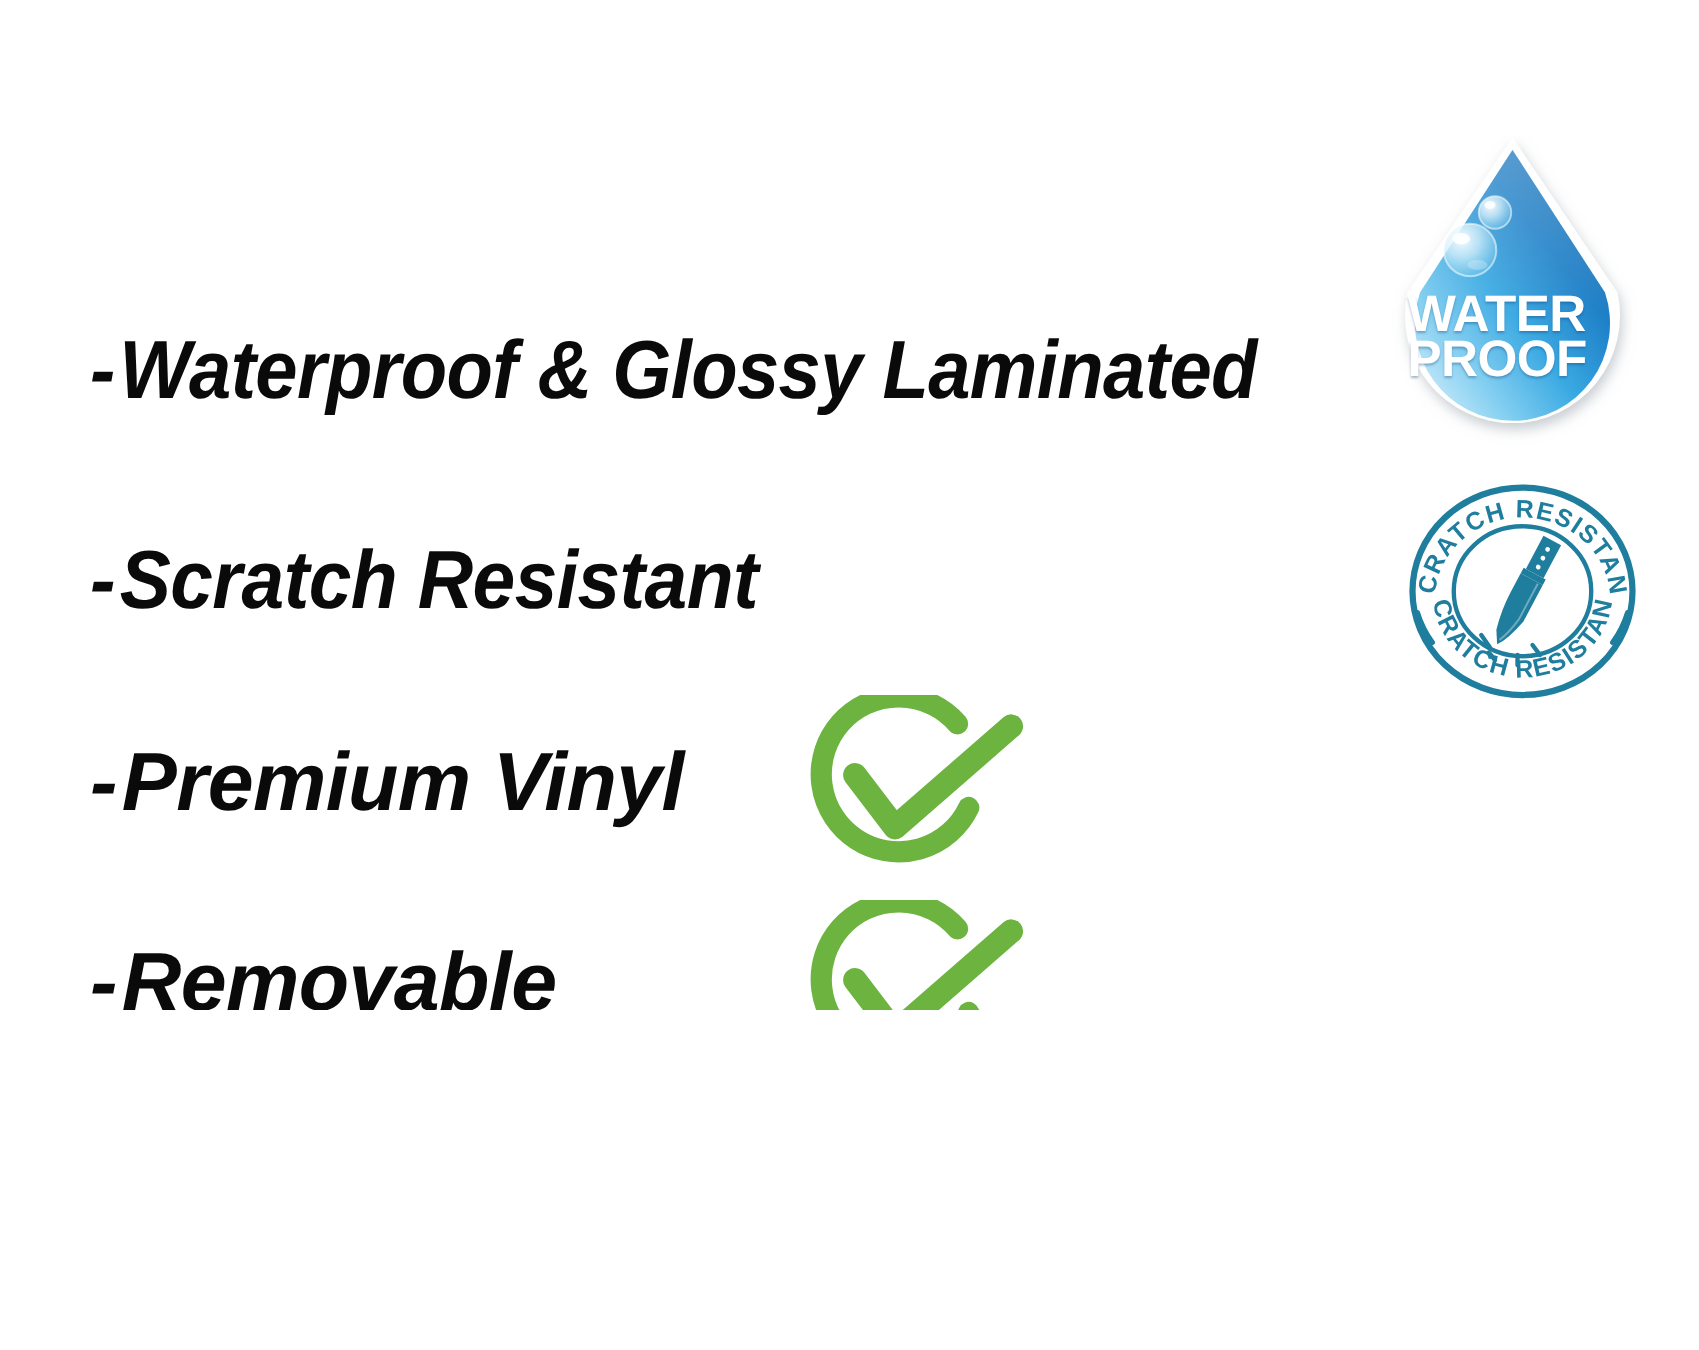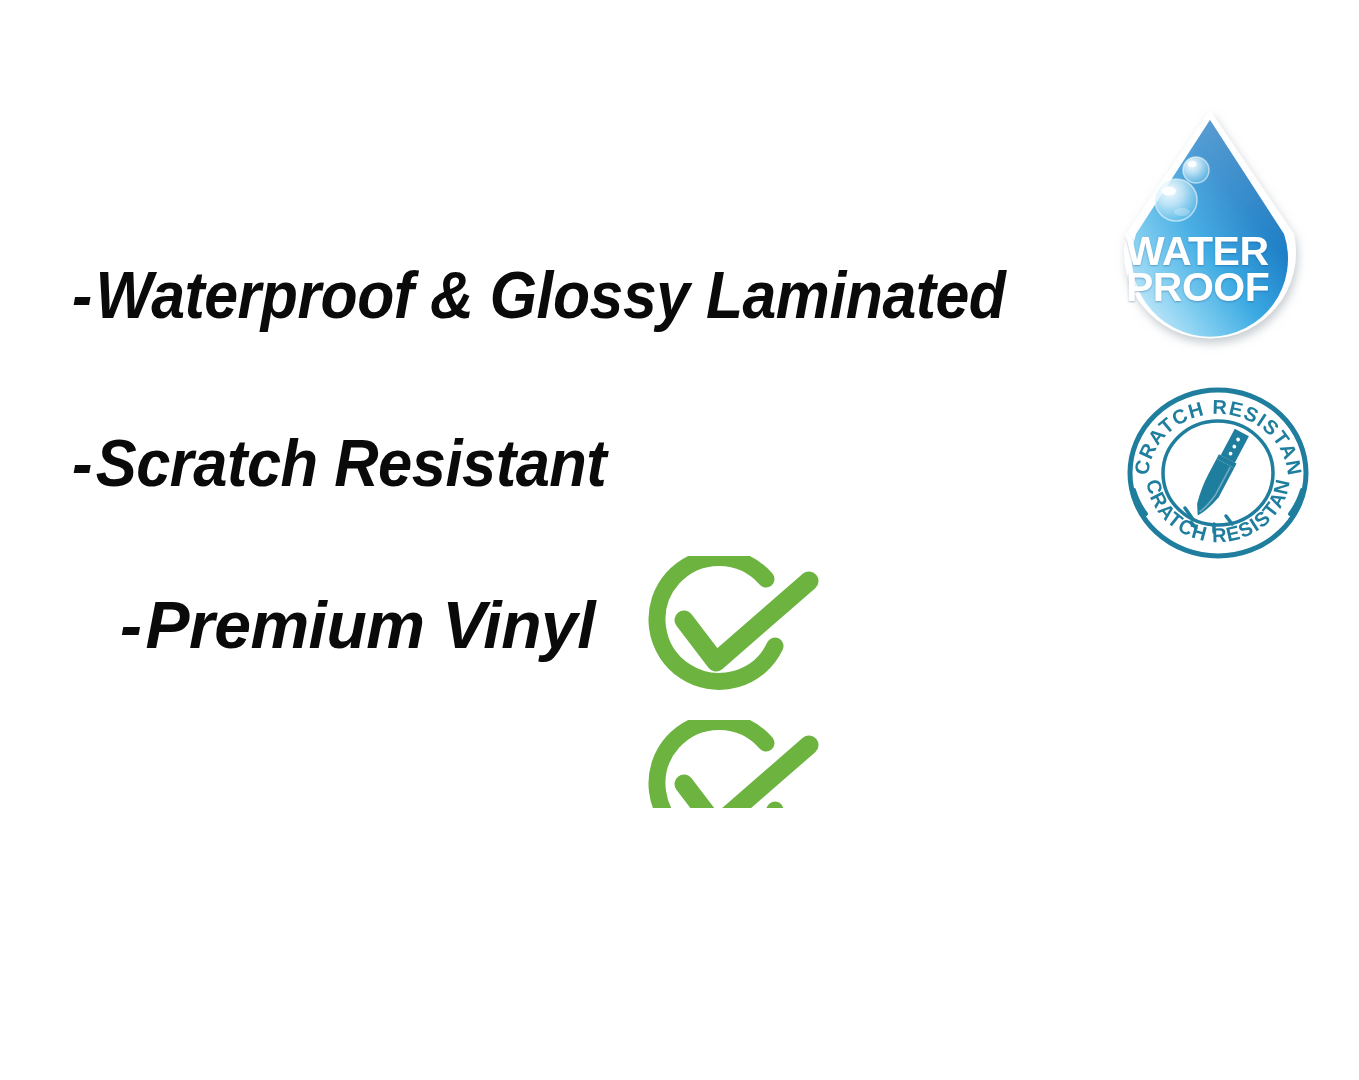--- a/index.html
+++ b/index.html
@@ -44,21 +44,20 @@
     top: 430px;
     font-size: 66px;
     transform: scaleX(0.93);
     transform-origin: left center;
   }
   .line-3 {
     top: 592px;
     font-size: 66px;
     transform: scaleX(1.0);
     transform-origin: left center;
-    margin-left: 48px;
   }
   .line-4 {
     top: 752px;
     font-size: 66px;
     transform: scaleX(1.0);
     transform-origin: left center;
   }
 
   
   .waterproof-badge {
@@ -132,20 +131,23 @@
   </div>
 
   <div class="feature-line line-2">
     <span class="dash">-</span><span>Scratch Resistant</span>
   </div>
 
   <div class="feature-line line-3">
     <span class="dash">-</span><span>Premium Vinyl</span>
   </div>
 
+  <div class="feature-line line-4">
+    <span class="dash">-</span><span>Removable</span>
+  </div>
 
   <div class="waterproof-badge">
     <svg viewBox="0 0 204 252" xmlns="http://www.w3.org/2000/svg">
       <defs>
         <linearGradient id="dropGrad" x1="0.12" y1="0.92" x2="0.88" y2="0.08">
           <stop offset="0%" stop-color="#bde6f8"></stop>
           <stop offset="18%" stop-color="#7fcdf0"></stop>
           <stop offset="42%" stop-color="#37a8e2"></stop>
           <stop offset="70%" stop-color="#147ac5"></stop>
           <stop offset="100%" stop-color="#0b62ae"></stop>

